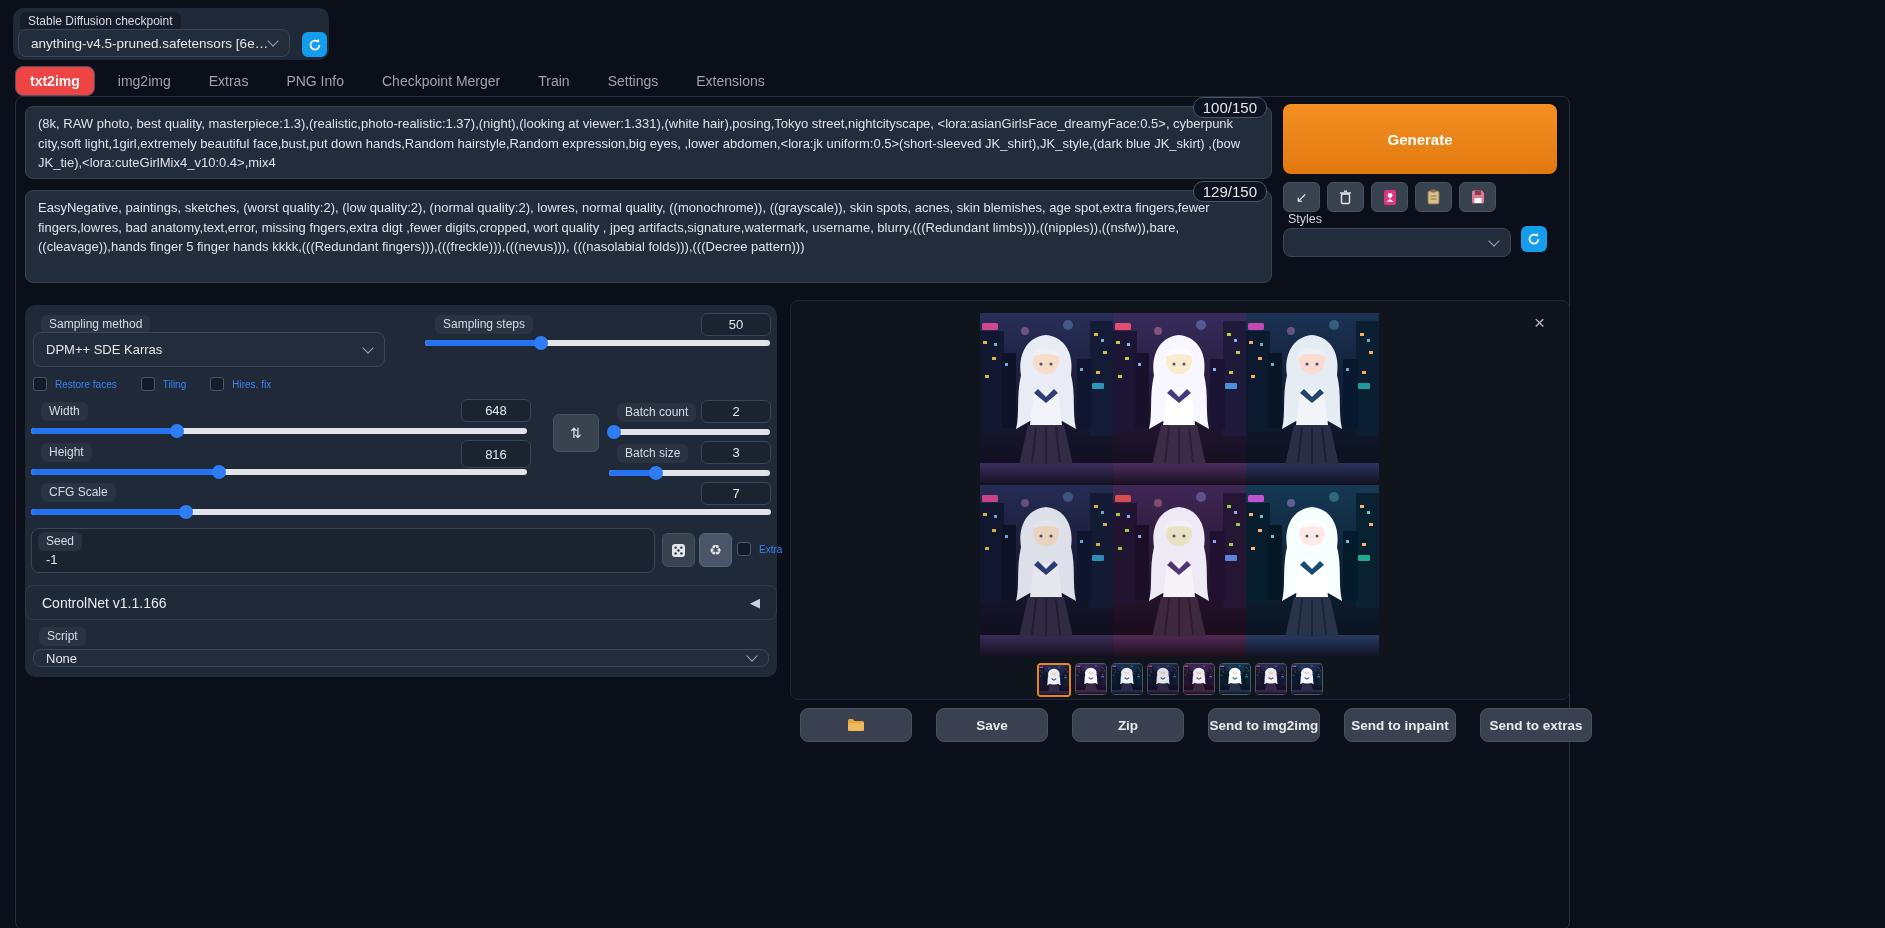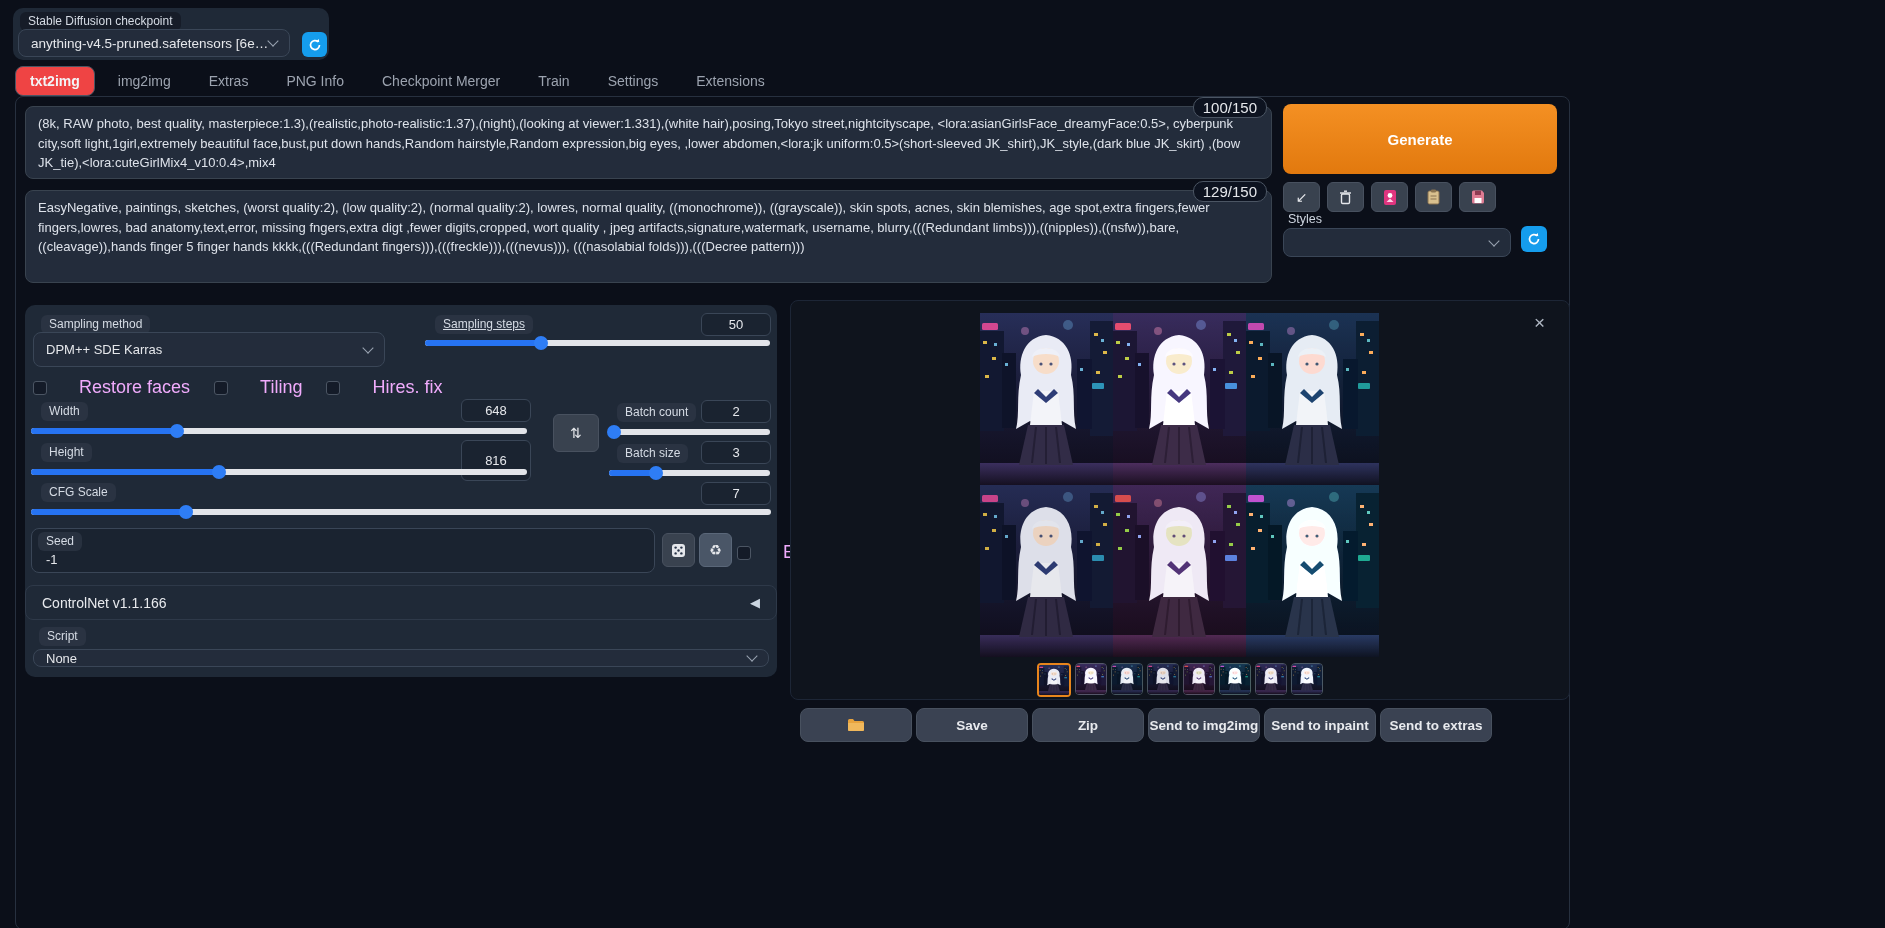--- a/index.html
+++ b/index.html
@@ -51,21 +51,21 @@
   
   .panel{left:25px;top:305px;width:752px;height:372px;background:#1f2937;border-radius:10px;}
   .num{position:absolute;background:#1a2330;border:1px solid #3a4657;border-radius:6px;color:#e5e7eb;
       text-align:center;font-size:13px;font-family:"Liberation Sans","DejaVu Sans",sans-serif;box-sizing:border-box;outline:none;}
   .slider{position:absolute;height:14px;cursor:pointer;}
   .slider .track{position:absolute;left:0;right:0;top:4px;height:6px;border-radius:3px;background:#e2e4e9;}
   .slider .fill{position:absolute;left:0;top:4px;height:6px;border-radius:3px;background:#2673f2;}
   .slider .thumb{position:absolute;top:0;width:14px;height:14px;border-radius:50%;background:#2e7df5;transform:translateX(-50%);}
   .cb{width:14px;height:14px;border:1px solid #4b5563;border-radius:3px;background:#141b28;flex:0 0 auto;box-sizing:border-box;}
   .cbrow{display:flex;align-items:center;gap:8px;}
-  .cblabel{font-size:18px;color:#f0abfc;margin-left:24px;}
+  .cblabel{font-size:10px;color:#3b82f6;}
 
   .seed-box{position:absolute;left:6px;top:223px;width:624px;height:45px;background:#1a2330;
       border:1px solid #3a4657;border-radius:8px;box-sizing:border-box;}
   .seed-box .chip{position:absolute;left:6px;top:3px;background:#28313f;}
   .seed-box input{position:absolute;left:12px;top:22px;width:300px;background:transparent;border:none;outline:none;
       color:#e5e7eb;font-size:13px;font-family:"Liberation Sans","DejaVu Sans",sans-serif;}
 
   .accordion{position:absolute;left:0;top:280px;width:752px;height:35px;border:1px solid #2e3949;border-radius:8px;
       box-sizing:border-box;display:flex;align-items:center;padding:0 16px;cursor:pointer;}
   .accordion .title{font-size:14px;color:#e8eaee;}
@@ -75,21 +75,21 @@
   .gallery{left:790px;top:300px;width:778px;height:398px;background:#0f141d;border:1px solid #1d2636;border-radius:8px;}
   .gclose{position:absolute;top:12px;right:24px;font-size:19px;color:#aeb6c2;cursor:pointer;line-height:1;}
   #ggrid{position:absolute;left:189px;top:12px;width:399px;height:344px;display:grid;
       grid-template-columns:repeat(3,133px);grid-template-rows:repeat(2,172px);}
   .gcell{width:133px;height:172px;overflow:hidden;cursor:pointer;}
   #gthumbs{position:absolute;left:0;right:0;top:362px;display:flex;justify-content:center;gap:4px;}
   .gthumb{width:30px;height:30px;border:1px solid #4b5563;border-radius:4px;overflow:hidden;cursor:pointer;box-sizing:content-box;}
   .gthumb.sel{border:2px solid #e8851c;}
 
   
-  #actions{left:800px;top:708px;display:flex;gap:4px;}
+  #actions{left:800px;top:708px;display:flex;gap:24px;}
   .act-btn{width:112px;height:34px;background:#3a4252;border:1px solid #48515f;border-radius:8px;color:#e8eaee;
       font-size:13.5px;font-weight:bold;display:flex;align-items:center;justify-content:center;cursor:pointer;box-sizing:border-box;}
 
   svg{display:block;}
 </style>
 </head>
 <body>
 
 <div id="app">
 
@@ -180,21 +180,21 @@
   </div>
 
   <div class="abs panel">
 
     <span class="chip abs" style="left:16px;top:10px;">Sampling method</span>
     <div class="dd abs" style="left:8px;top:27px;width:352px;height:35px;">
       <span class="val">DPM++ SDE Karras</span>
       <span class="chev"></span>
     </div>
 
-    <span class="chip abs" style="left:410px;top:10px;text-decoration:underline;">Sampling steps</span>
+    <span class="chip abs" style="left:410px;top:10px;">Sampling steps</span>
     <input class="num abs" style="left: 676px; top: 8px; width: 70px; height: 23px;" readonly="" value="50">
     <div class="slider abs" style="left:400px;top:31px;width:345px;">
       <div class="track"></div>
       <div class="fill" style="width: 33.5%;"></div>
       <div class="thumb" style="left: 33.5%;"></div>
     </div>
 
     <div class="abs" style="left:8px;top:72px;display:flex;gap:24px;">
       <div class="cbrow">
         <span class="cb"></span>
@@ -212,21 +212,21 @@
 
     <span class="chip abs" style="left:16px;top:97px;">Width</span>
     <input class="num abs" style="left: 436px; top: 94px; width: 70px; height: 23px; text-align: center;" readonly="" value="648">
     <div class="slider abs" style="left:6px;top:119px;width:496px;">
       <div class="track"></div>
       <div class="fill" style="width: 29.5%;"></div>
       <div class="thumb" style="left: 29.5%;"></div>
     </div>
 
     <span class="chip abs" style="left:16px;top:138px;">Height</span>
-    <input class="num abs" style="left: 436px; top: 135px; width: 70px; height: 41px;" readonly="" value="816">
+    <input class="num abs" style="left: 436px; top: 135px; width: 70px; height: 28px;" readonly="" value="816">
     <div class="slider abs" style="left:6px;top:160px;width:496px;">
       <div class="track"></div>
       <div class="fill" style="width: 38%;"></div>
       <div class="thumb" style="left: 38%;"></div>
     </div>
 
     <div class="abs icon-btn gray-btn" style="left:528px;top:109px;width:46px;height:38px;">
       <span class="glyph" style="font-size:14px;">⇅</span>
     </div>
 

